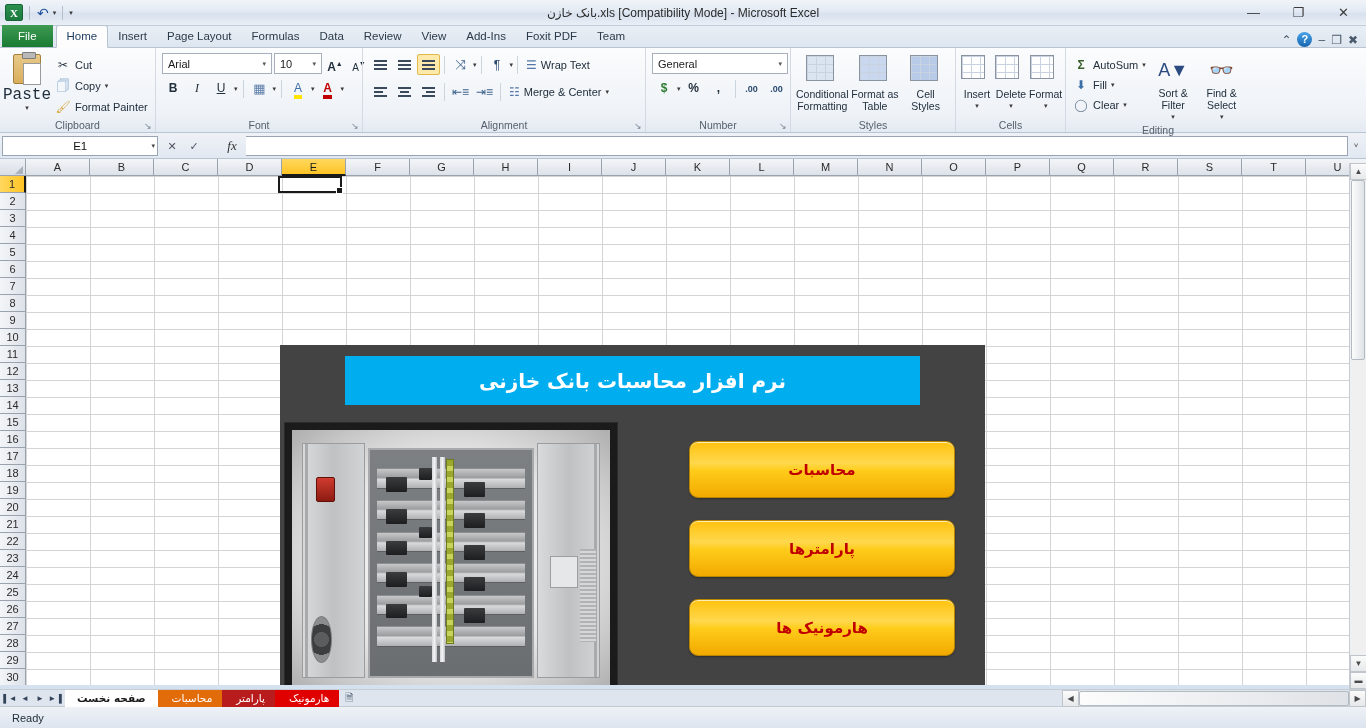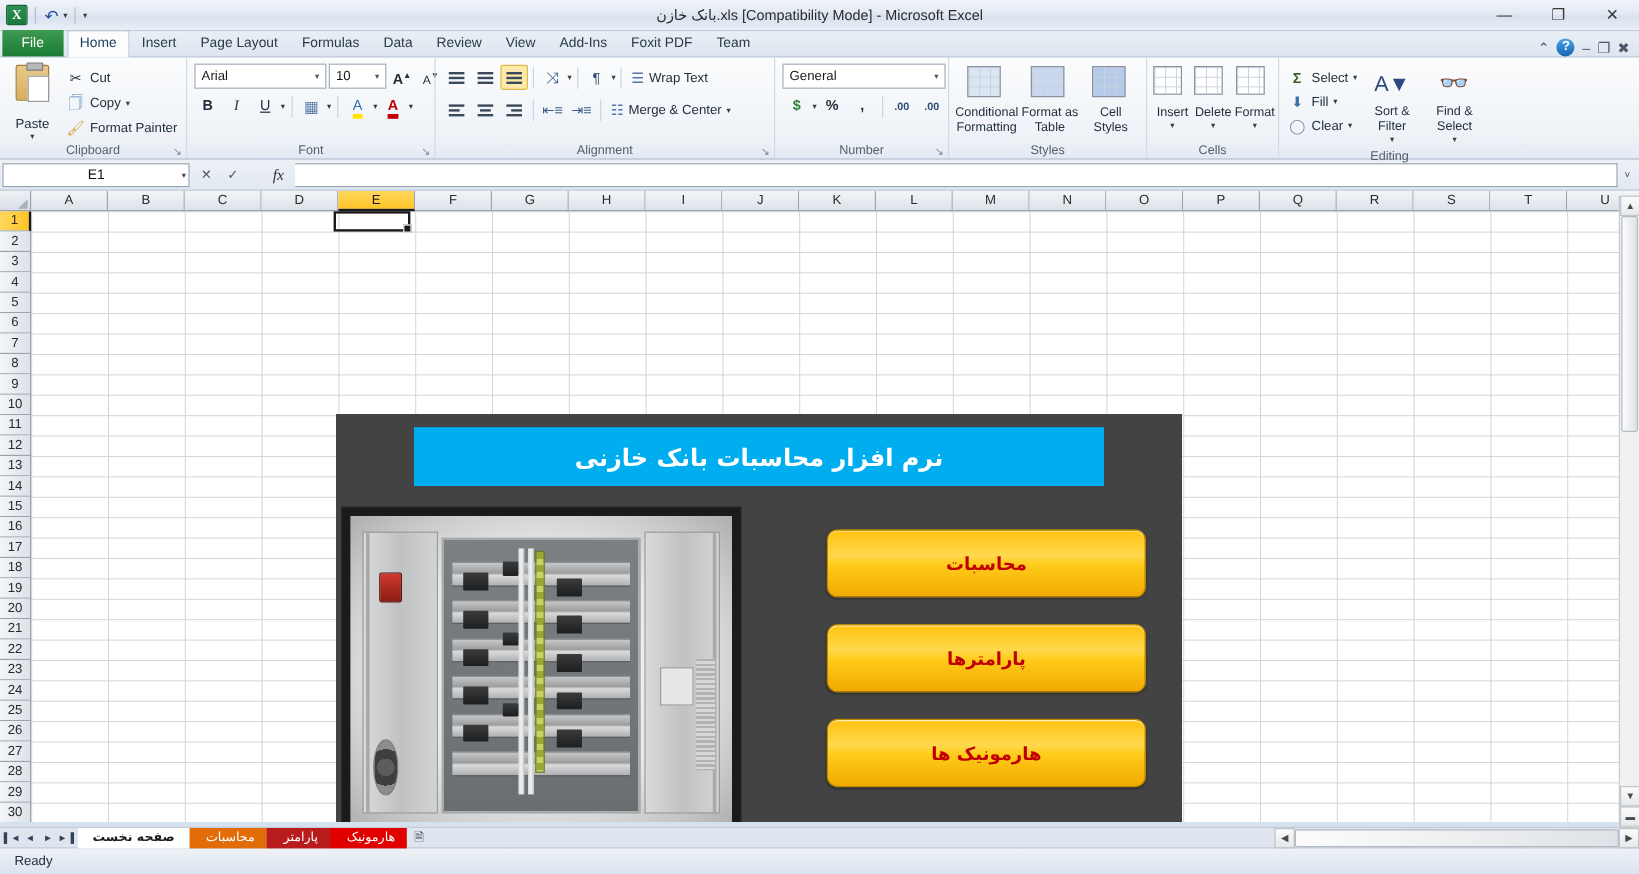--- a/index.html
+++ b/index.html
@@ -93,21 +93,21 @@
     border: 1px solid #a5803a; border-radius: 2px;
   }
   .paste-ic:before {
     content:''; position:absolute; left:8px; top:-3px; width:12px; height:5px;
     background:#b9b9b9; border:1px solid #7d7d7d; border-radius:1px;
   }
   .paste-ic:after {
     content:''; position:absolute; left:9px; top:8px; width:16px; height:20px;
     background:#fff; border:1px solid #9a9a9a;
   }
-  .clip-label { font-size: 11px; color: #22303d; margin-top: 14px; }
+  .clip-label { font-size: 16px; color: #22303d; margin-top: 2px; font-family: Liberation Mono, monospace; }
   .caret-dn { font-size: 7px; color: #3a3a3a; }
   .clip-cmds { display: flex; flex-direction: column; gap: 2px; padding-top: 4px; padding-left: 2px; }
   .cmd { display: flex; align-items: center; gap: 4px; font-size: 11px; color: #22303d; padding: 1px 3px; height: 19px; }
   .cmd .ic { width: 16px; height: 16px; display: inline-block; text-align: center; line-height: 16px; font-size: 12px; }
 
   
   .font-row { display: flex; align-items: center; gap: 2px; padding: 2px 2px; }
   .combo {
     height: 21px; border: 1px solid #a6b0bd; background: #fff;
     display: flex; align-items: center; font-size: 11px; color: #1a1a1a;
@@ -591,21 +591,21 @@
       </div>
     </div>
     <div class="rgroup-label">Cells</div>
   </div>
 
   <div class="rgroup" style="width:185px">
     <div class="rgroup-body" style="padding-top:1px">
       <div class="edit-cmds">
         <div class="cmd">
           <span class="ic" style="color:#3a5f2a;font-weight:bold">Σ</span>
-          <span>Select</span>
+          <span>AutoSum</span>
           <span class="caret-dn">▾</span>
         </div>
         <div class="cmd">
           <span class="ic" style="color:#3a6fa8">⬇</span>
           <span>Fill</span>
           <span class="caret-dn">▾</span>
         </div>
         <div class="cmd">
           <span class="ic" style="color:#7a8aa0">◯</span>
           <span>Clear</span>

